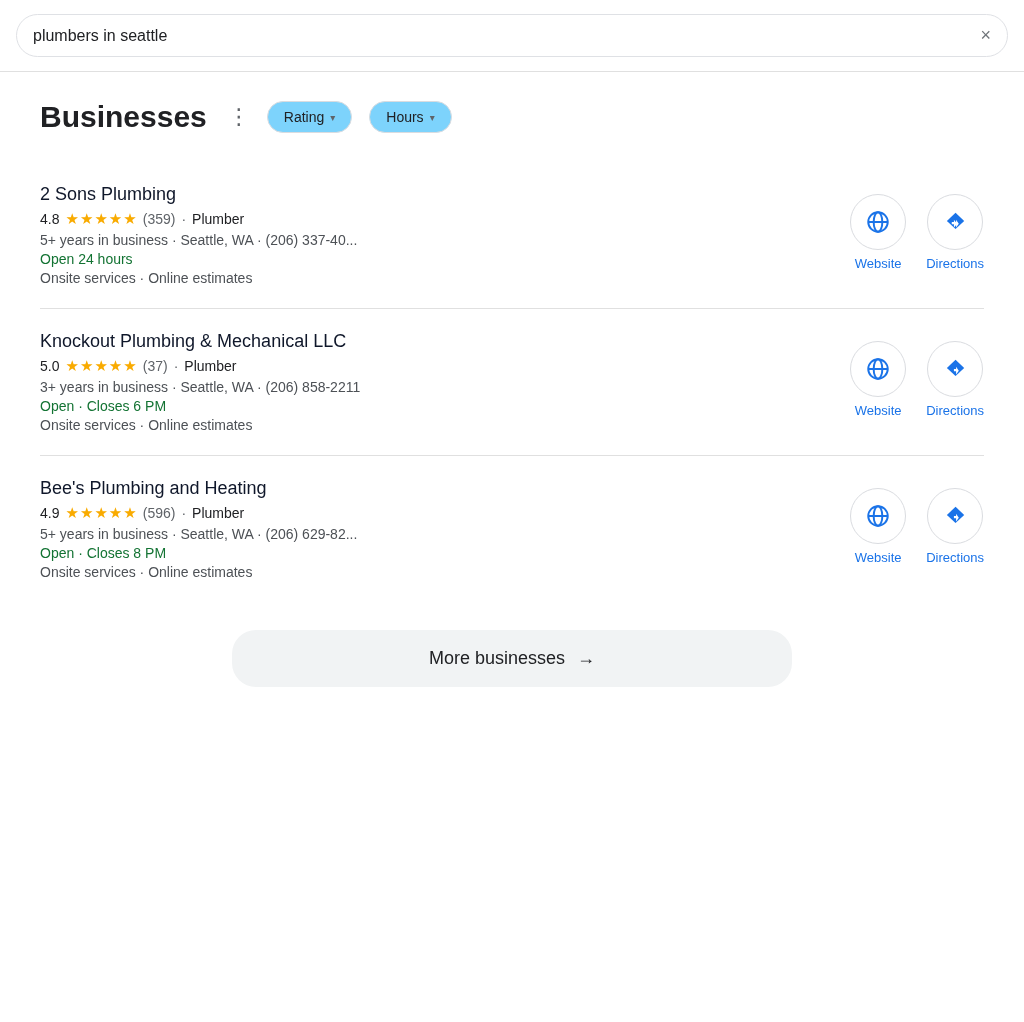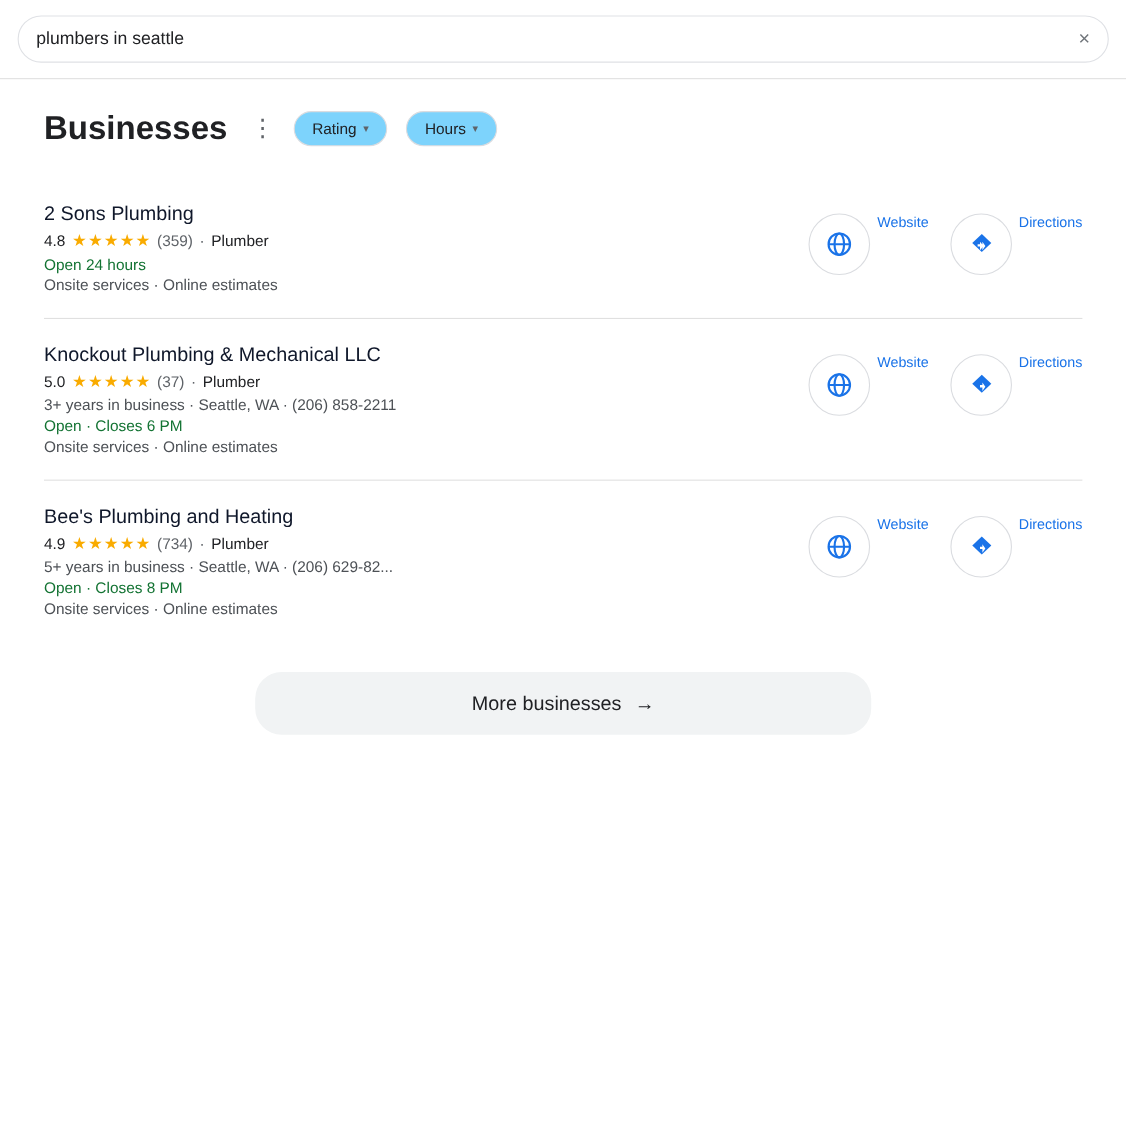--- a/index.html
+++ b/index.html
@@ -156,21 +156,22 @@
       display: flex;
       flex-direction: row;
       align-items: flex-start;
       gap: 20px;
       min-width: 200px;
       justify-content: flex-end;
       padding-top: 10px;
     }
     .action-btn {
       display: flex;
-      flex-direction: row;
+      flex-direction: column;
+      align-items: center;
       gap: 6px;
       cursor: pointer;
       text-decoration: none;
     }
     .action-icon-circle {
       width: 56px;
       height: 56px;
       border-radius: 50%;
       border: 1.5px solid #dadce0;
       background: #fff;
@@ -255,20 +256,21 @@
             <span class="star">★</span>
             <span class="star">★</span>
             <span class="star">★</span>
             <span class="star">★</span>
             <span class="star">★</span>
           </span>
           <span class="review-count">(359)</span>
           <span class="dot-separator">·</span>
           <span class="business-type">Plumber</span>
         </div>
+        <div class="details-row">5+ years in business · Seattle, WA · (206) 337-40...</div>
         <div class="open-status">Open 24 hours</div>
         <div class="services-row">Onsite services · Online estimates</div>
       </div>
       <div class="action-buttons">
         <a class="action-btn">
           <div class="action-icon-circle">
             <svg class="globe-icon" viewBox="0 0 24 24" fill="none" stroke="#1a73e8" stroke-width="1.8">
               <circle cx="12" cy="12" r="9"></circle>
               <ellipse cx="12" cy="12" rx="4" ry="9"></ellipse>
               <line x1="3" y1="12" x2="21" y2="12"></line>
@@ -338,21 +340,21 @@
         <div class="business-name">Bee's Plumbing and Heating</div>
         <div class="rating-row">
           <span class="rating-number">4.9</span>
           <span class="stars">
             <span class="star">★</span>
             <span class="star">★</span>
             <span class="star">★</span>
             <span class="star">★</span>
             <span class="star">★</span>
           </span>
-          <span class="review-count">(734)</span>
+          <span class="review-count">(596)</span>
           <span class="dot-separator">·</span>
           <span class="business-type">Plumber</span>
         </div>
         <div class="details-row">5+ years in business · Seattle, WA · (206) 629-82...</div>
         <div class="open-status">Open · Closes 8 PM</div>
         <div class="services-row">Onsite services · Online estimates</div>
       </div>
       <div class="action-buttons">
         <a class="action-btn">
           <div class="action-icon-circle">

